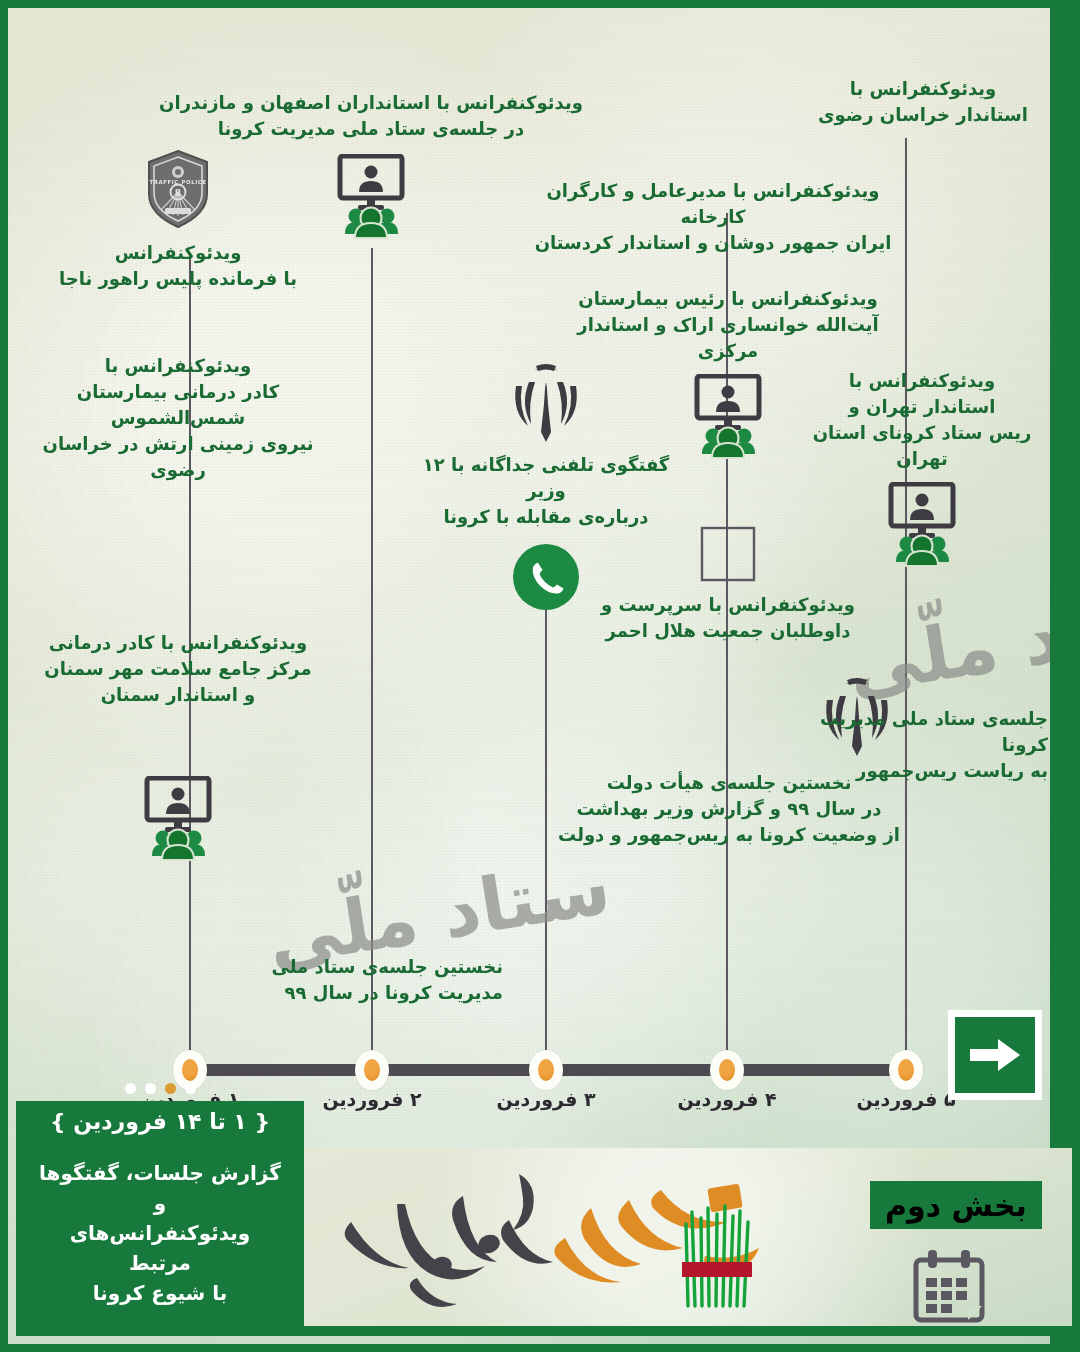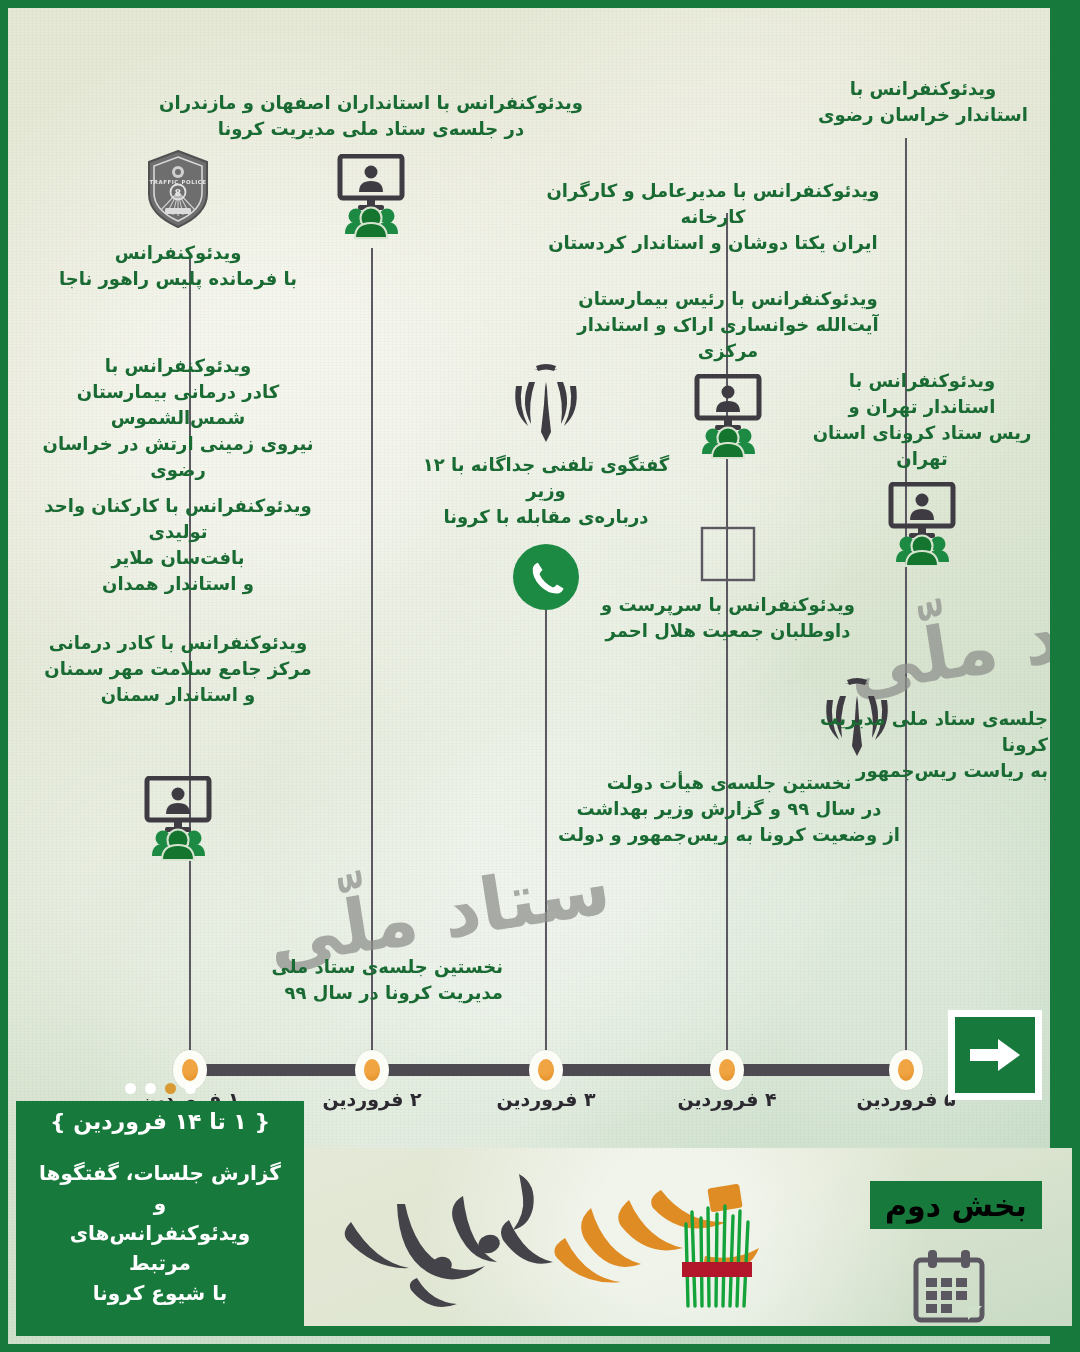--- a/index.html
+++ b/index.html
@@ -292,25 +292,20 @@
     </div>
     <div class="ev-sep" style="left:181px; top:290px;"></div>
 
     <div class="ev" style="left:18px; top:345px; width:304px;">
       <div class="ev-text center">ویدئوکنفرانس با
 کادر درمانی بیمارستان شمس‌الشموس
 نیروی زمینی ارتش در خراسان رضوی</div>
     </div>
     <div class="ev-sep" style="left:181px; top:448px;"></div>
 
-    <div class="ev" style="left:18px; top:485px; width:304px;">
-      <div class="ev-text center">ویدئوکنفرانس با کارکنان واحد تولیدی
-بافت‌سان ملایر
-و استاندار همدان</div>
-    </div>
     <div class="ev-sep" style="left:181px; top:578px;"></div>
 
     <div class="ev" style="left:18px; top:622px; width:304px;">
       <div class="ev-text center">ویدئوکنفرانس با کادر درمانی
 مرکز جامع سلامت مهر سمنان
 و استاندار سمنان</div>
     </div>
     <div class="ev-sep" style="left:181px; top:718px;"></div>
 
     <div class="ev" style="left:16px; top:760px; width:308px; display:flex; flex-direction:column; align-items:center;">
@@ -368,21 +363,21 @@
 درباره‌ی مقابله با کرونا</div>
       <div class="icon-phone" style="margin-top:14px;">
         <svg width="36" height="36" viewBox="0 0 24 24">
           <path d="M6.6 2.5 Q4 3.4 3.2 6 q-0.6 6.4 5 12 q5.6 5.6 12 5 q2.6-0.8 3.5-3.4 l-4.4-2.6 q-1.3 1.6 -2.7 2 q-3-1.3 -5.3-3.6 q-2.3-2.3 -3.6-5.3 q0.4-1.4 2-2.7z" fill="#ffffff"></path>
         </svg>
       </div>
     </div>
 
     <div class="ev" style="left:520px; top:170px; width:370px;">
       <div class="ev-text center">ویدئوکنفرانس با مدیرعامل و کارگران کارخانه
-ایران یکتا دوشان و استاندار کردستان</div>
+ایران جمهور دوشان و استاندار کردستان</div>
     </div>
     <div class="ev-sep" style="left:718px; top:235px;"></div>
 
     <div class="ev" style="left:560px; top:278px; width:320px; display:flex; flex-direction:column; align-items:center;">
       <div class="ev-text center">ویدئوکنفرانس با رئیس بیمارستان
 آیت‌الله خوانساری اراک و استاندار مرکزی</div>
       <svg class="icon-vc" viewBox="0 0 78 86" style="margin-top:10px;">
         <rect x="8" y="2" width="62" height="42" rx="3" fill="none" stroke="#3e3b42" stroke-width="5"></rect>
         <circle cx="39" cy="18" r="6.5" fill="#3e3b42"></circle>
         <path d="M27 38 q0-11 12-11 t12 11 z" fill="#3e3b42"></path>

